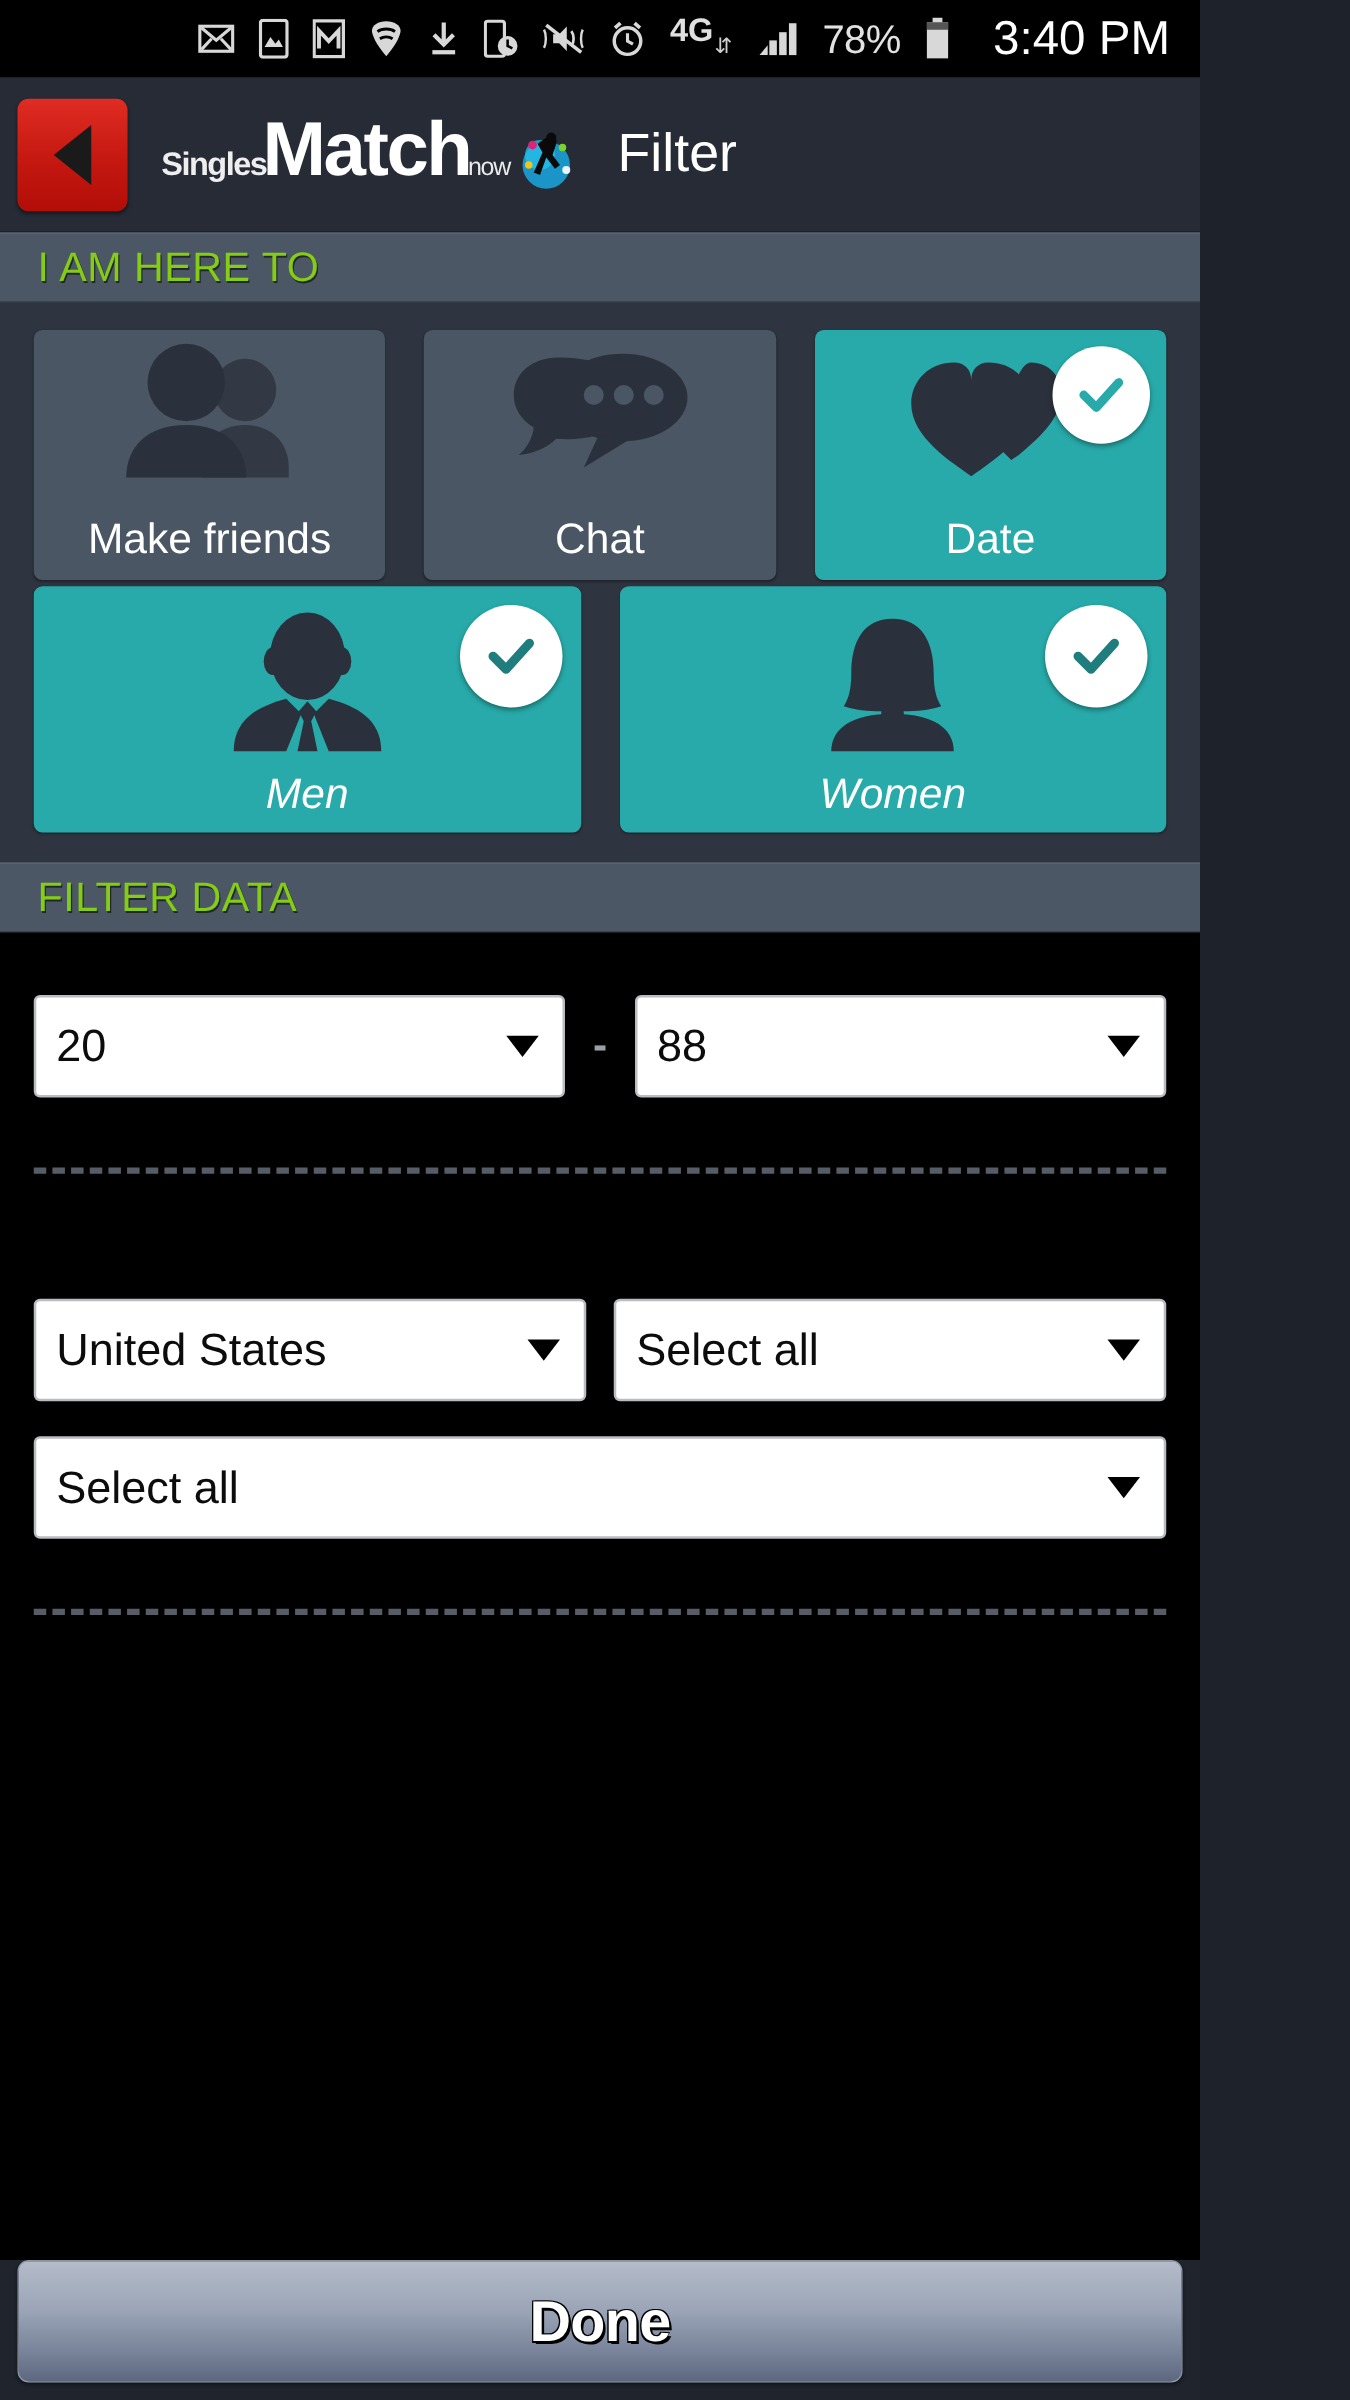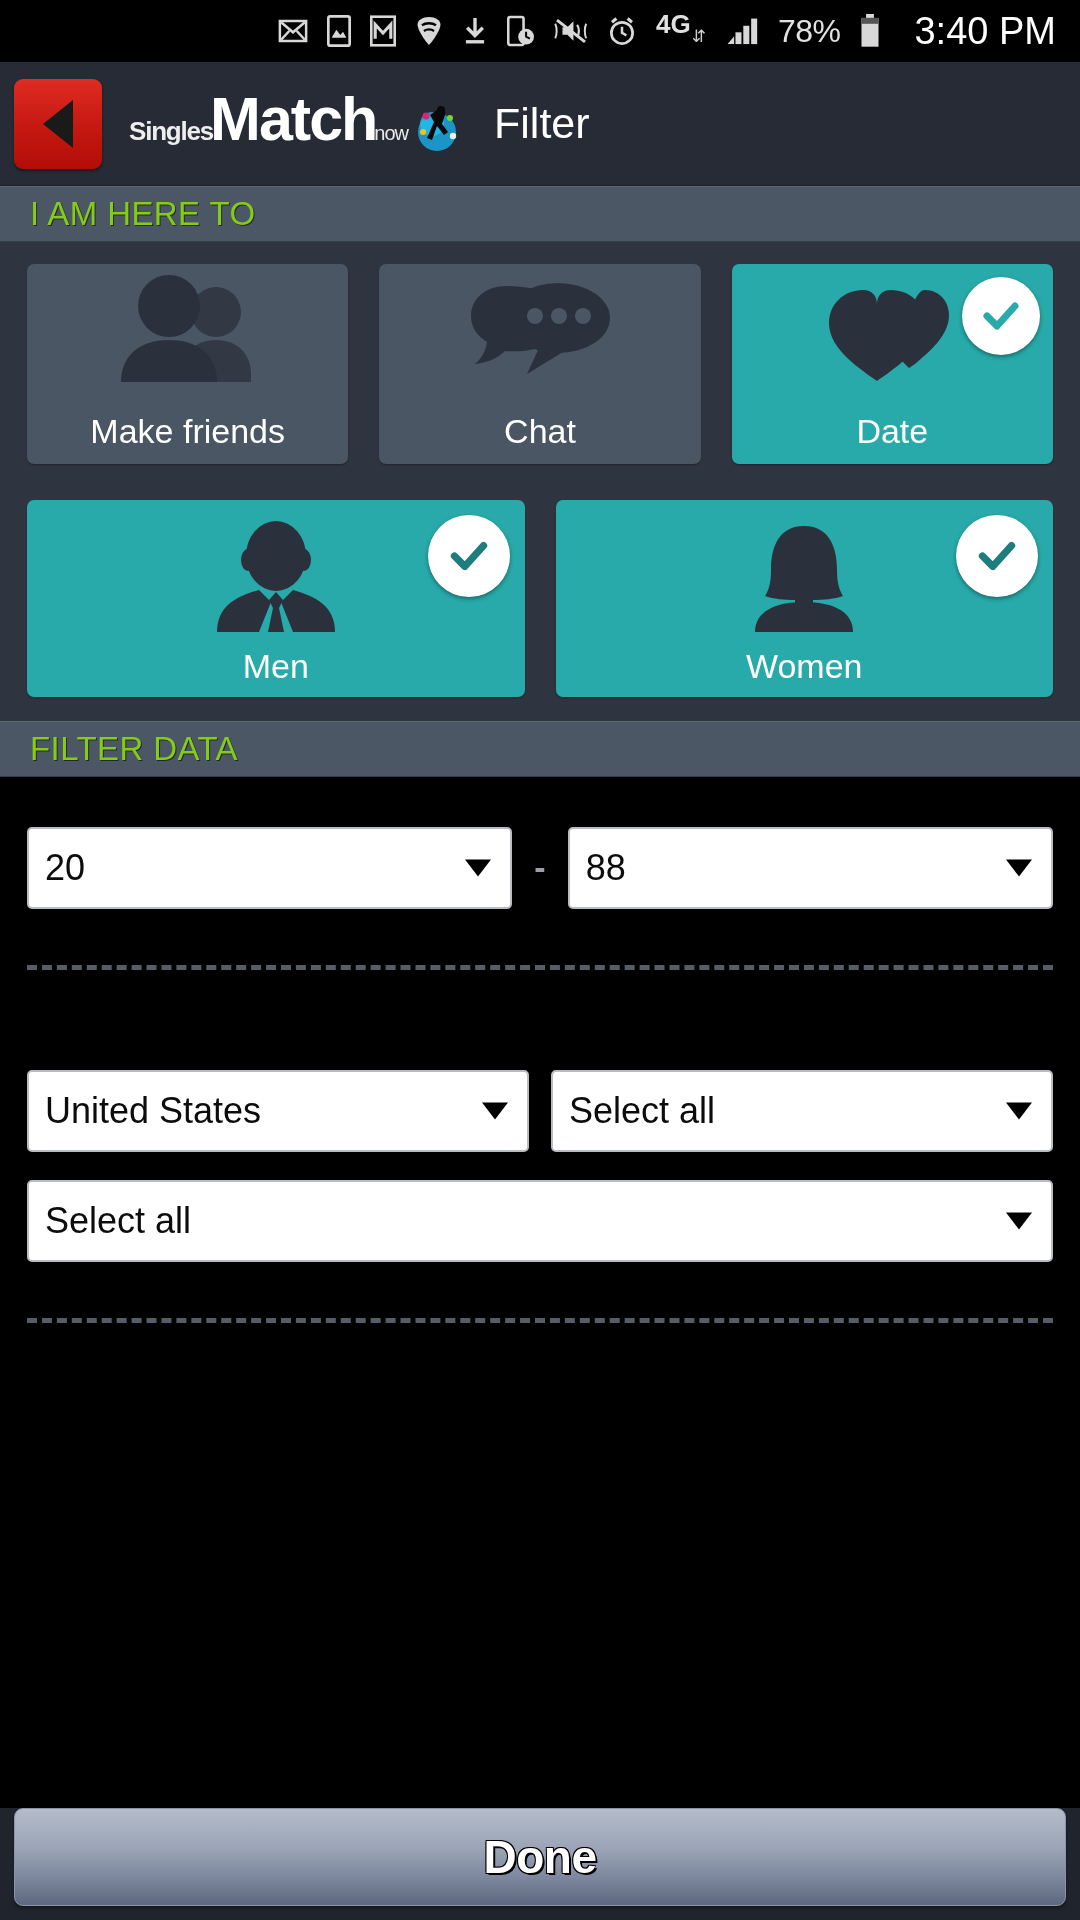--- a/index.html
+++ b/index.html
@@ -7,21 +7,21 @@
   html, body {
     width: 1080px;
     height: 1920px;
     background: #1e222b;
     font-family: "Liberation Sans", sans-serif;
     overflow: hidden;
   }
 
   #screen {
     position: relative;
-    width: 1080px;
+    width: 960px;
     height: 1920px;
     background: #262b35;
     display: flex;
     flex-direction: column;
   }
 
   
   .statusbar {
     height: 62px;
     background: #000000;
@@ -170,21 +170,21 @@
   
   .tiles-wrap {
     background: #2f3540;
     padding: 22px 27px 24px 27px;
     flex: 0 0 auto;
   }
   .tile-row {
     display: flex;
     gap: 31px;
   }
-  .tile-row + .tile-row { margin-top: 36px; }
+  .tile-row + .tile-row { margin-top: 5px; font-style: italic; }
 
   .tile {
     position: relative;
     border-radius: 7px;
     background: #4a5663;
     display: flex;
     flex-direction: column;
     align-items: center;
     justify-content: flex-end;
     box-shadow: 0 1px 2px rgba(0,0,0,.35);

